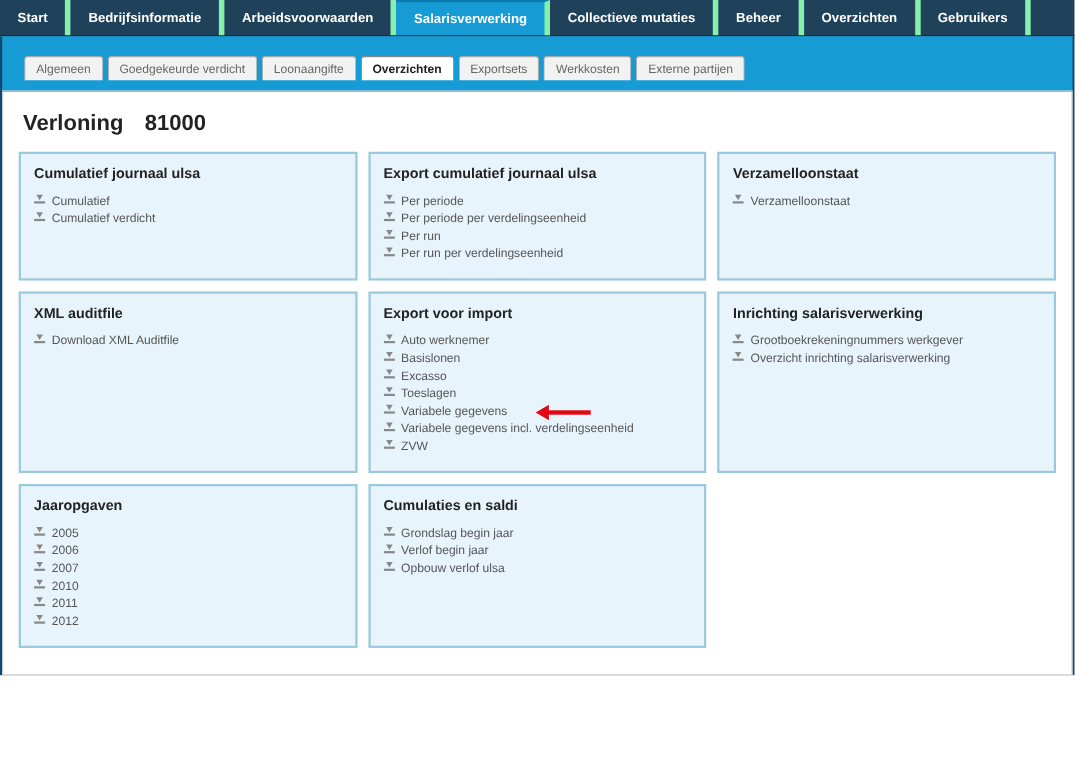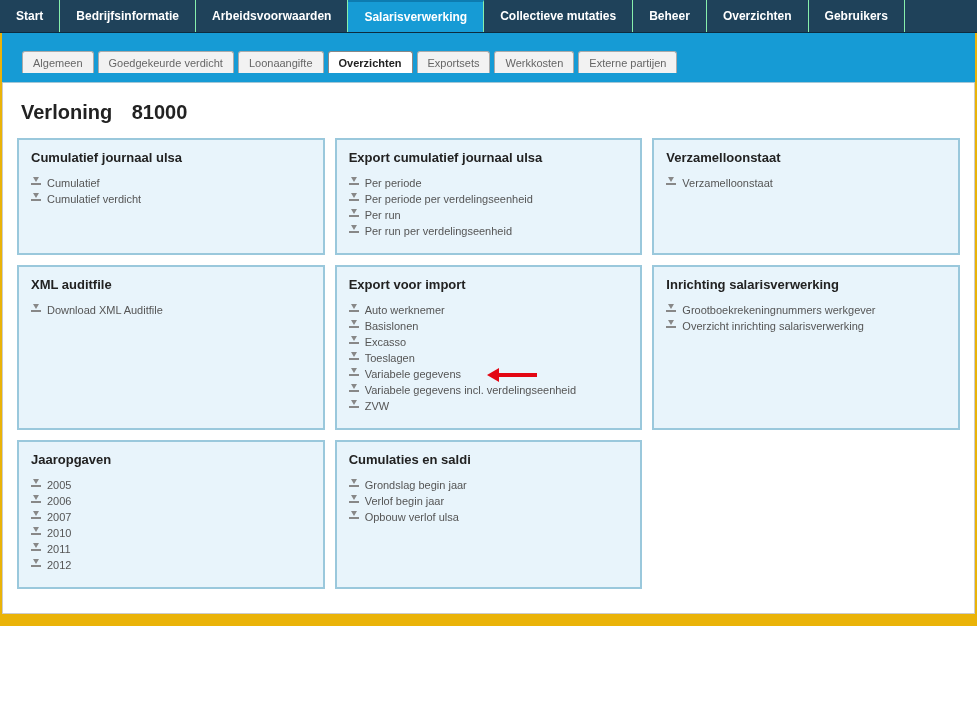--- a/index.html
+++ b/index.html
@@ -19,21 +19,21 @@
     border-bottom: 1px solid #0d2b3e;
   }
   .topnav .tab {
     color: #fff;
     font-weight: bold;
     font-size: 12px;
     padding: 0 16px;
     display: flex;
     align-items: center;
     cursor: pointer;
-    border-right: 1px solid #86efac;
+    border-right: 5px solid #86efac;
   }
   .topnav .tab.active {
     background: #169bd5;
     border-top: 2px solid #0d7bb0;
   }
   
   .substrip {
     background: #169bd5;
     padding: 10px 0 0 20px;
     height: 50px;
@@ -59,22 +59,22 @@
   .subtab.active {
     background: #fff;
     color: #222;
     font-weight: bold;
     border-color: #888;
     position: relative;
     z-index: 2;
   }
   
   .outer {
-    background: #eab308;
-    padding: 0 2px 12px 2px;
+    background: #0c4a6e;
+    padding: 0 2px 0 2px;
   }
   .content {
     background: #fff;
     padding: 18px 14px 24px 14px;
     border: 1px solid #ccc;
     border-top: none;
   }
   .page-title {
     font-weight: bold;
     font-size: 20px;

